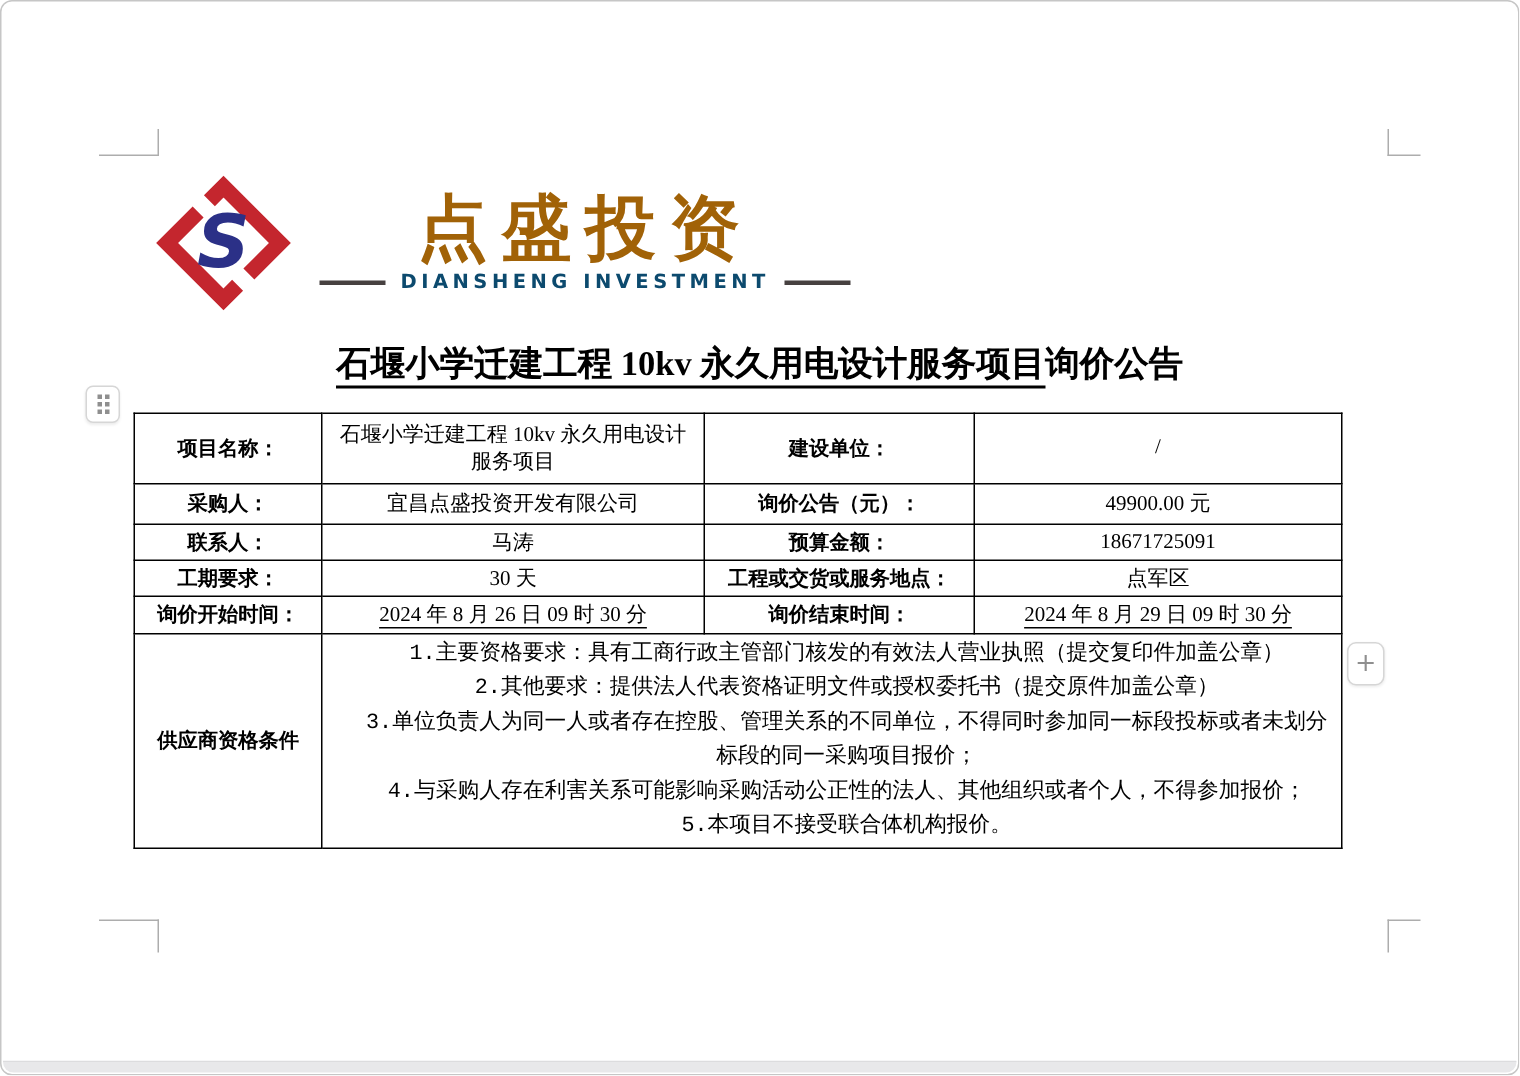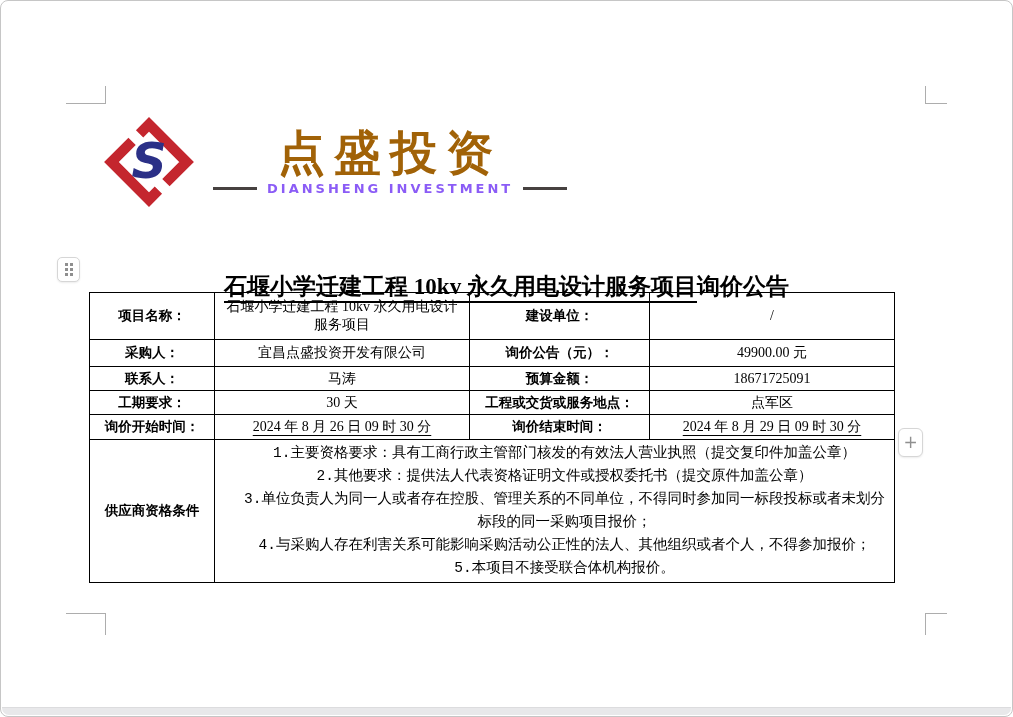--- a/index.html
+++ b/index.html
@@ -47,34 +47,34 @@
   .brand { margin-left: 14px; text-align: center; }
   .brand-cn {
     font-family: "DejaVu Sans", "Liberation Sans", sans-serif;
     font-size: 47px; font-weight: 900; color: #a16207; letter-spacing: 9px;
     line-height: 1.05; white-space: nowrap;
   }
   .brand-en-row { display: flex; align-items: center; justify-content: center; gap: 10px; margin-top: 4px; }
   .brand-en-row .dash { width: 44px; height: 3px; background: #474140; }
   .brand-en {
     font-family: "DejaVu Sans", "Liberation Sans", sans-serif;
-    font-size: 13px; font-weight: bold; letter-spacing: 3px; color: #8b5cf6; white-space: nowrap;
+    font-size: 13px; font-weight: bold; letter-spacing: 3px; color: #0c4a6e; white-space: nowrap;
   }
 
   
   .doc-title {
     position: absolute; left: 0; top: 226px; width: 100%;
     text-align: center; font-size: 23px; font-weight: bold;
-    font-family: "Liberation Serif", "DejaVu Serif", serif; white-space: nowrap; margin-top: 44px;
+    font-family: "Liberation Serif", "DejaVu Serif", serif; white-space: nowrap;
   }
   .doc-title .u { border-bottom: 2px solid #000; padding-bottom: 2px; }
 
   
   table.doc {
-    position: absolute; left: 88px; top: 291px; width: 805px;
+    position: absolute; left: 88px; top: 274px; width: 805px;
     border-collapse: collapse; table-layout: fixed;
     border: 1.5px solid #000; font-size: 14px;
   }
   table.doc td { border: 1px solid #000; padding: 2px 5px; text-align: center; vertical-align: middle; }
   td.lbl { font-weight: bold; white-space: nowrap; font-family: "Liberation Sans", "DejaVu Sans", sans-serif; font-size: 13.5px; }
   td.val { font-family: "Liberation Serif", "DejaVu Serif", serif; }
   td.val.nw { white-space: nowrap; }
   .udate { text-decoration: underline; text-underline-offset: 4px; }
 
   

